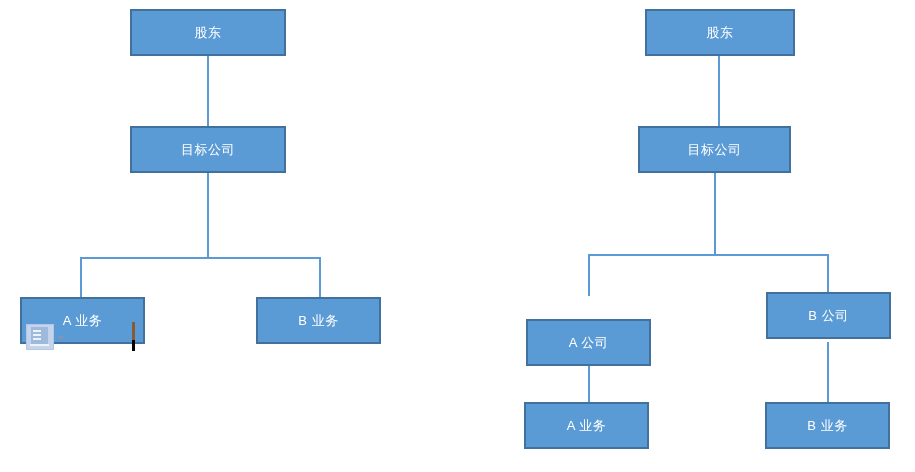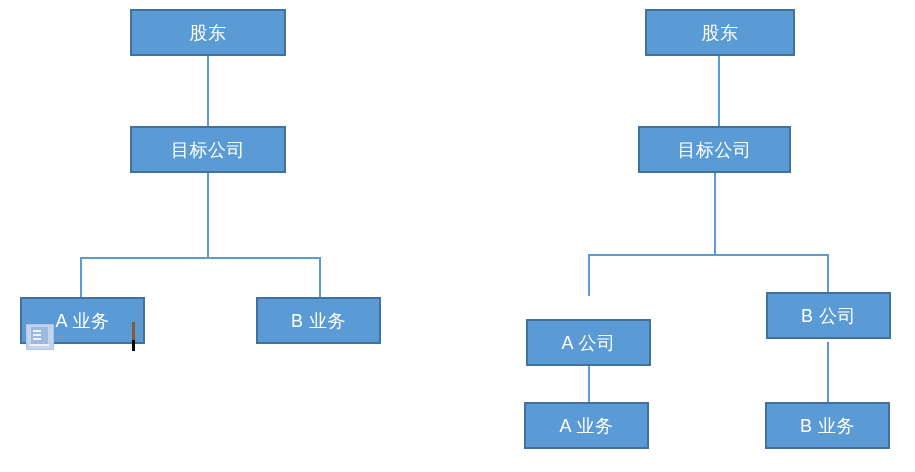--- a/index.html
+++ b/index.html
@@ -27,21 +27,21 @@
   
   .node {
     position: absolute;
     box-sizing: border-box;
     background: #5B9BD5;
     border: 2px solid #41719C;
     color: #FFFFFF;
     display: flex;
     align-items: center;
     justify-content: center;
-    font-size: 18px;
+    font-size: 13px;
     line-height: 1;
     letter-spacing: 0.5px;
     white-space: nowrap;
     user-select: none;
     z-index: 3;
   }
 
   
   .conn-v {
     position: absolute;

